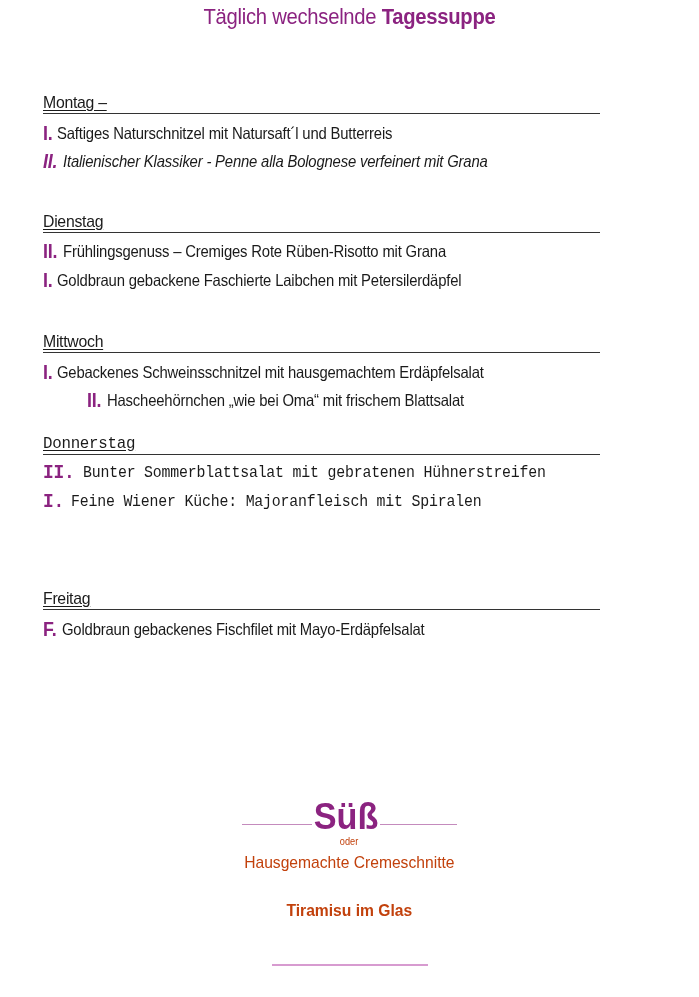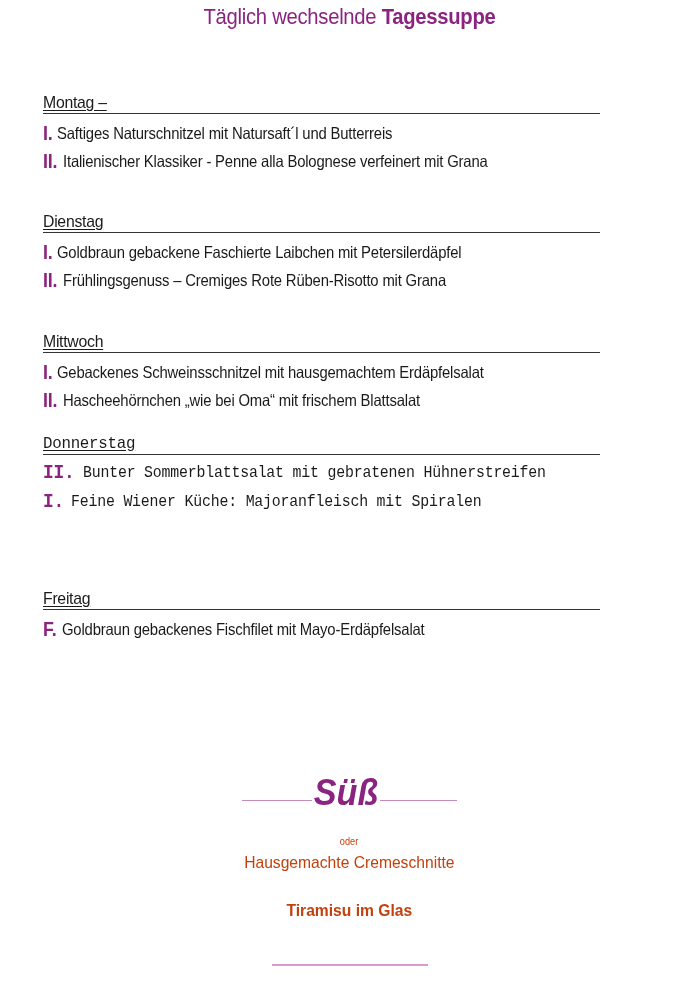--- a/index.html
+++ b/index.html
@@ -26,22 +26,22 @@
       font-size: 16.5px; line-height: 20px; margin-top: 9px; white-space: nowrap;
       letter-spacing: -0.2px;
     }
     .dish .txt { display: inline-block; transform: scaleX(0.9); transform-origin: left; }
     .num {
       color: #8b2380; font-weight: bold; font-size: 21px;
       display: inline-block; margin-right: 3px; vertical-align: -1px;
       transform: scaleX(0.85); transform-origin: left;
     }
     .dessert-head {
-      position: absolute; top: 772px; left: 0; width: 699px; text-align: center;
-      font-size: 36px; font-weight: bold; color: #8b2380; font-style: italic;
+      position: absolute; top: 796px; left: 0; width: 699px; text-align: center;
+      font-size: 36px; font-weight: bold; color: #8b2380;
     }
     .dessert-head .line {
       display: inline-block; height: 1.5px; background: #c48bbd; vertical-align: 4px;
     }
     .dessert-head .word { display: inline-block; transform: scaleX(0.95); }
     .d-item {
       position: absolute; left: 0; width: 699px; text-align: center; color: #c2410c;
     }
     .d1 { top: 853px; font-size: 17px; }
     .d2 { top: 836px; font-size: 10px; }
@@ -57,41 +57,41 @@
 
 <div class="title">
   <span>Täglich wechselnde </span><b>Tagessuppe</b>
 </div>
 
 <div class="day" style="top:93px;">
   <div class="day-head"><span>Montag –</span></div>
   <div class="dish">
     <span class="num">I.</span><span class="txt">Saftiges Naturschnitzel mit Natursaft´l und Butterreis</span>
   </div>
-  <div class="dish" style="margin-top:8px;">
+  <div class="dish" style="margin-top:8px;font-style:italic;">
     <span class="num">II.</span><span class="txt">Italienischer Klassiker - Penne alla Bolognese verfeinert mit Grana</span>
   </div>
 </div>
 
 <div class="day" style="top:212px;">
   <div class="day-head"><span>Dienstag</span></div>
+  <div class="dish" style="margin-top:8px;">
+    <span class="num">II.</span><span class="txt">Frühlingsgenuss – Cremiges Rote Rüben-Risotto mit Grana</span>
+  </div>
   <div class="dish">
     <span class="num">I.</span><span class="txt">Goldbraun gebackene Faschierte Laibchen mit Petersilerdäpfel</span>
-  </div>
-  <div class="dish" style="margin-top:8px;">
-    <span class="num">II.</span><span class="txt">Frühlingsgenuss – Cremiges Rote Rüben-Risotto mit Grana</span>
   </div>
 </div>
 
 <div class="day" style="top:332px;">
   <div class="day-head"><span>Mittwoch</span></div>
   <div class="dish">
     <span class="num">I.</span><span class="txt">Gebackenes Schweinsschnitzel mit hausgemachtem Erdäpfelsalat</span>
   </div>
-  <div class="dish" style="margin-top:8px;">
+  <div class="dish" style="margin-top:8px;margin-left:44px;">
     <span class="num">II.</span><span class="txt">Hascheehörnchen „wie bei Oma“ mit frischem Blattsalat</span>
   </div>
 </div>
 
 <div class="day" style="top:434px;font-family:Liberation Mono, monospace;">
   <div class="day-head"><span>Donnerstag</span></div>
   <div class="dish" style="margin-top:8px;">
     <span class="num">II.</span><span class="txt">Bunter Sommerblattsalat mit gebratenen Hühnerstreifen</span>
   </div>
   <div class="dish">

